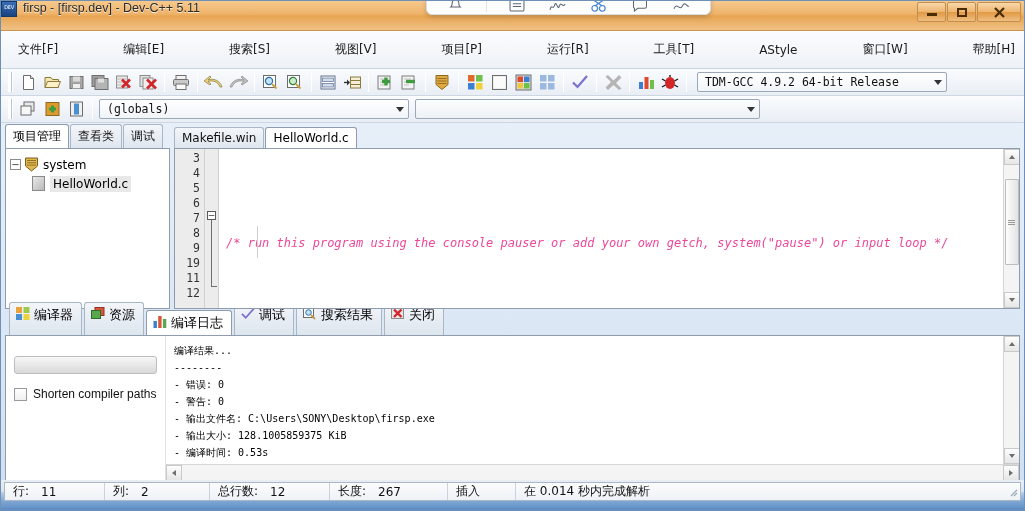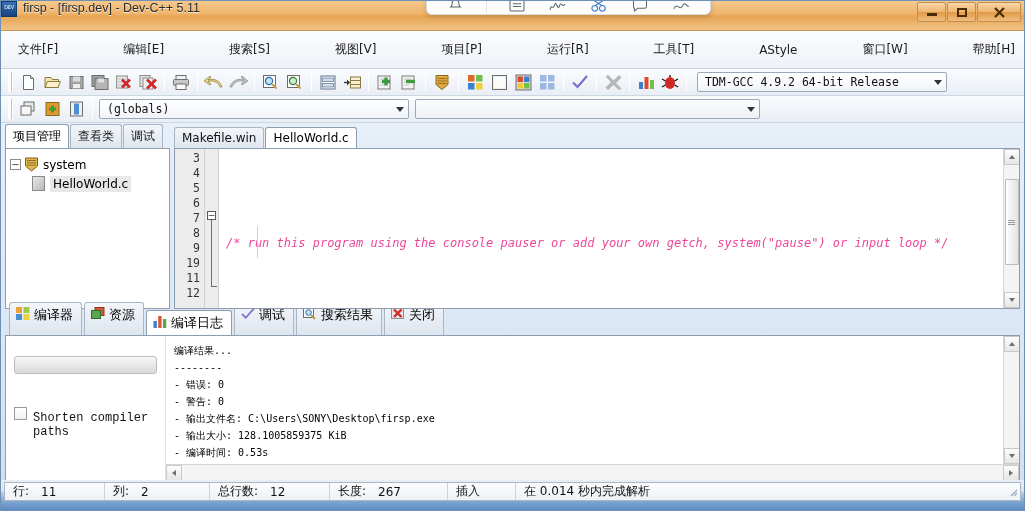--- a/index.html
+++ b/index.html
@@ -261,21 +261,21 @@
     display:flex; align-items:center; justify-content:center;
     font-family:"DejaVu Sans","Liberation Sans",sans-serif;
   }
   .progbar {
     width:100%; height:18px; margin-top: 10px;
     background: linear-gradient(180deg,#f7f7f7,#d9d9d9);
     border:1px solid #bdbdbd; border-radius: 3px;
   }
   .chkrow { display:flex; align-items:center; margin-top: 13px; gap:6px; }
   .chk { width:13px; height:13px; border:1px solid #9a9a9a; background:linear-gradient(180deg,#fff,#f0f0f0); flex:none; }
-  .chklabel { font-size:12px; color:#111; font-family:Liberation Mono, monospace;margin-top:24px; }
+  .chklabel { font-size:12px; color:#111; font-family:Liberation Sans, sans-serif; }
   .blog-right { flex:1; display:flex; flex-direction:column; }
   .logtext {
     flex:1; padding: 6px 4px 0 8px;
     font-family:"DejaVu Sans Mono","Liberation Mono", monospace;
     font-size: 10px; color:#000; white-space: pre; line-height: 17px;
     overflow:hidden;
   }
 
   
   .statusbar {

